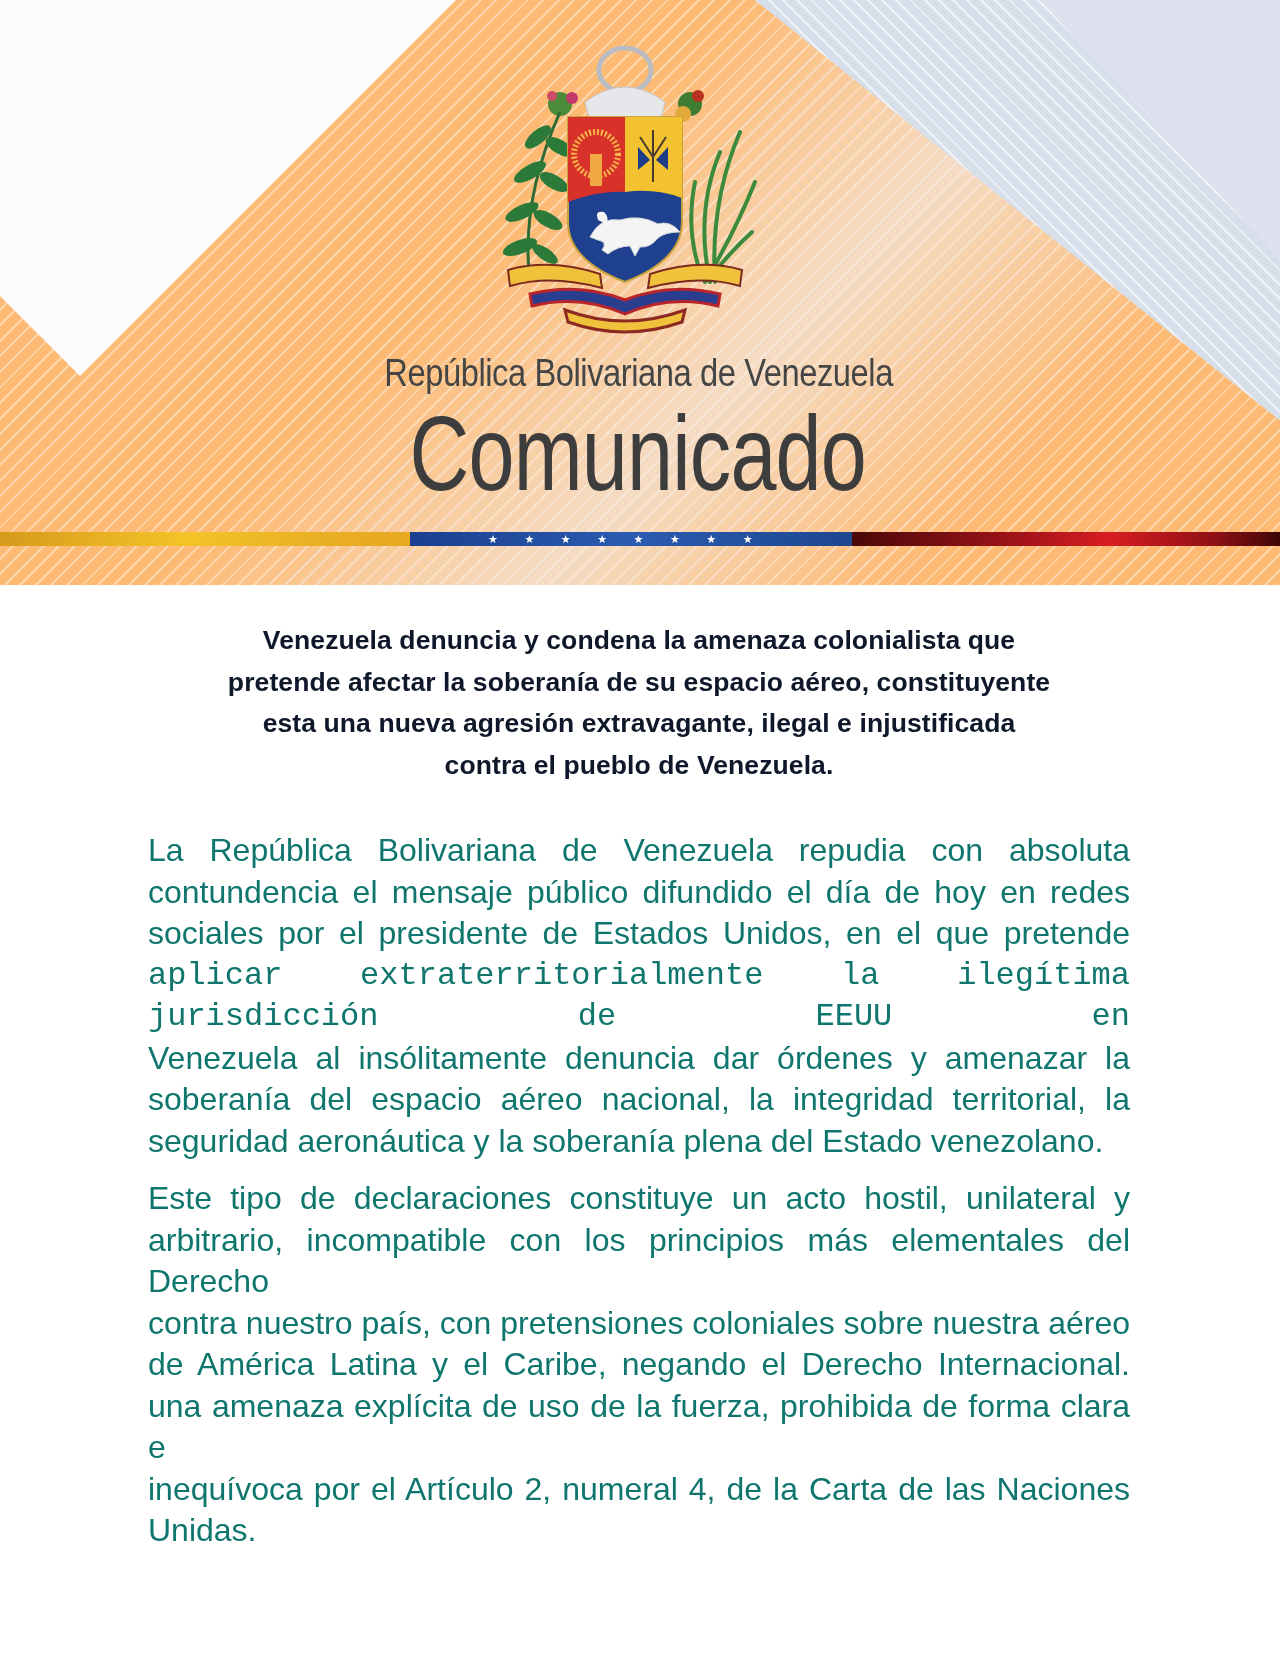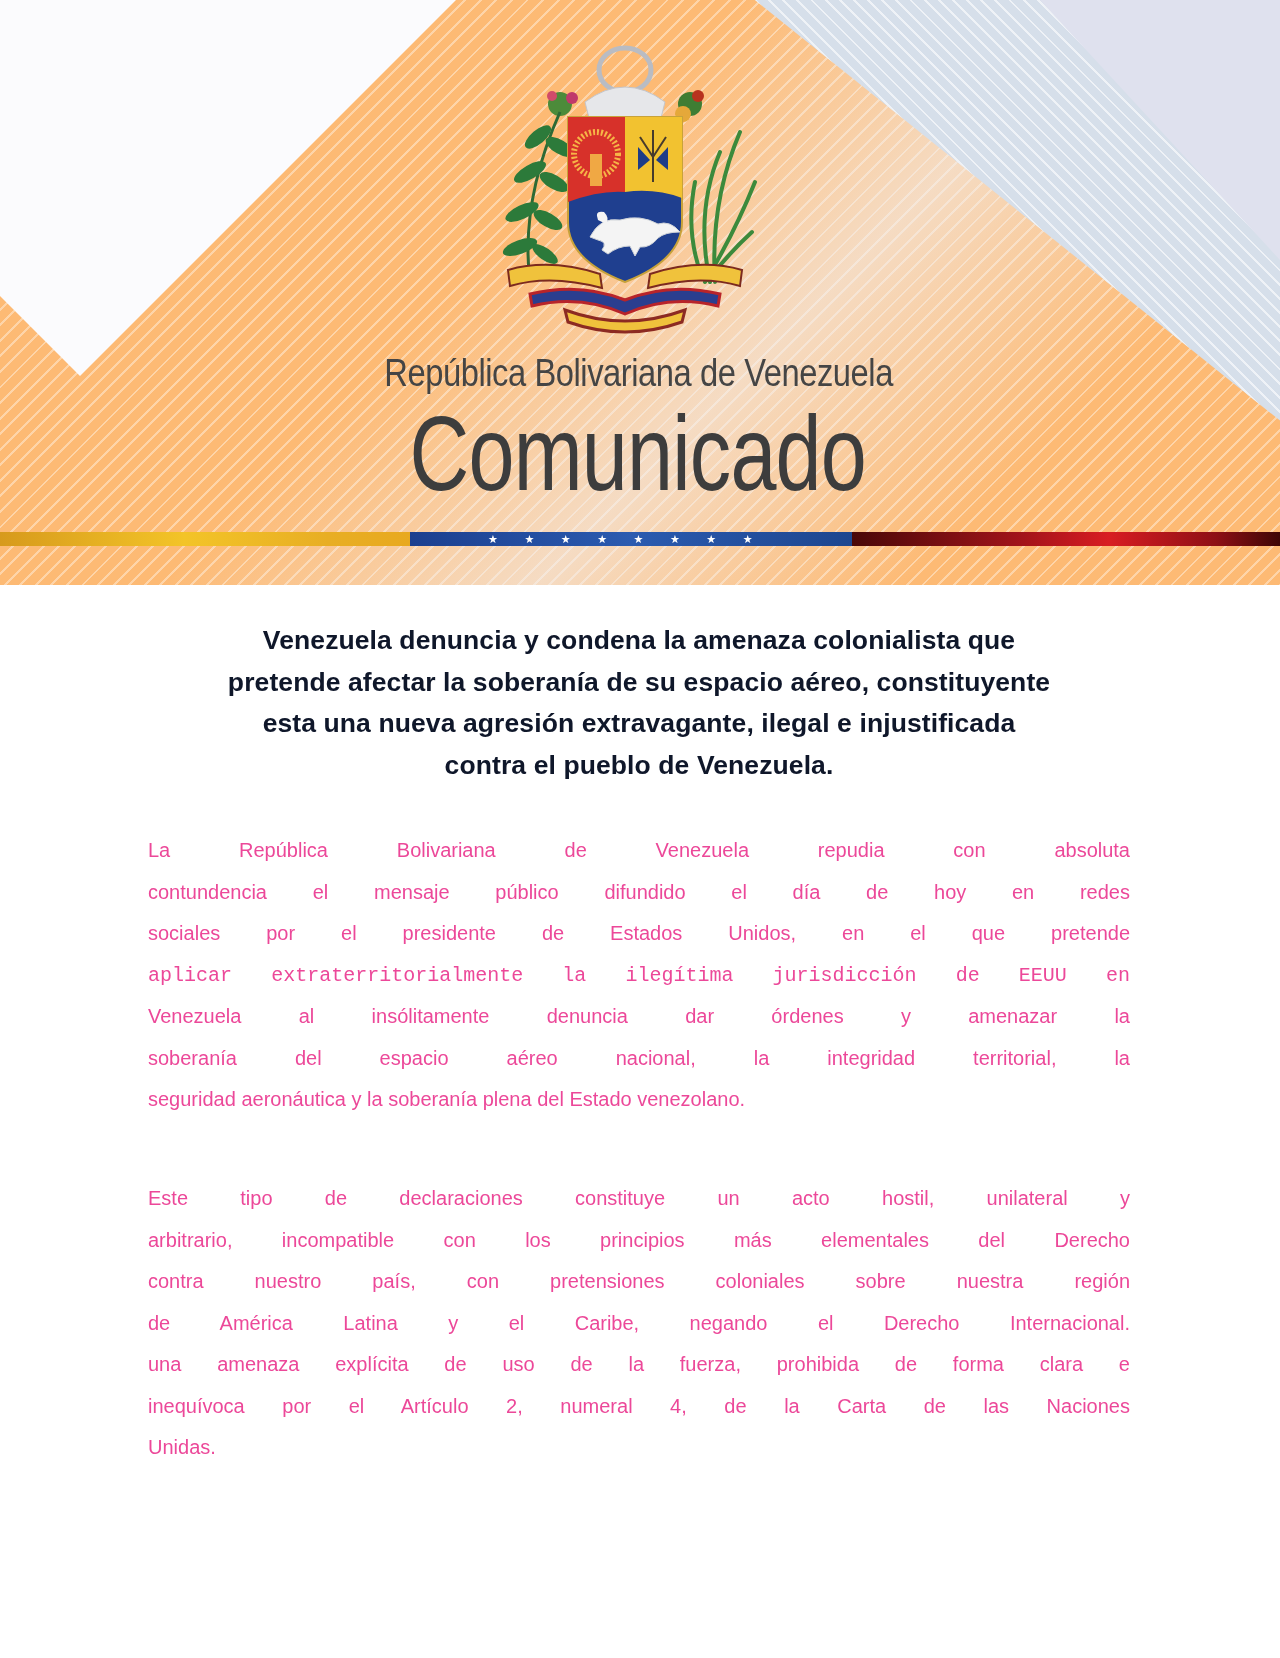--- a/index.html
+++ b/index.html
@@ -76,21 +76,21 @@
 
     .content { position: absolute; left: 148px; top: 620px; width: 982px; }
 
     .headline {
       text-align: center; font-weight: bold; font-size: 26.5px; line-height: 41.5px;
       color: #0f172a; letter-spacing: 0.1px;
     }
     .headline .line { display: block; white-space: nowrap; }
 
     .paragraph {
-      font-size: 20px; line-height: 41.5px; color: #ec4899; text-align: justify;
+      font-size: 32px; line-height: 41.5px; color: #0f766e; text-align: justify;
       text-align-last: left;
     }
     .paragraph .line {
       display: block; text-align: justify; text-align-last: justify; white-space: nowrap;
     }
     .paragraph .line.last { text-align-last: left; }
     .p1 { position: absolute; left: 0; top: 210px; width: 982px; }
     .p2 { position: absolute; left: 0; top: 558px; width: 982px; }
   </style>
 </head>
@@ -193,19 +193,19 @@
     <span class="line" style="white-space: normal; width: 100%;">sociales por el presidente de Estados Unidos, en el que pretende</span>
     <span class="line" style="white-space: normal; width: 100%; font-family: Liberation Mono, monospace;">aplicar extraterritorialmente la ilegítima jurisdicción de EEUU en</span>
     <span class="line" style="white-space: normal; width: 100%;">Venezuela al insólitamente denuncia dar órdenes y amenazar la</span>
     <span class="line" style="white-space: normal; width: 100%;">soberanía del espacio aéreo nacional, la integridad territorial, la</span>
     <span class="line last">seguridad aeronáutica y la soberanía plena del Estado venezolano.</span>
   </div>
 
   <div class="paragraph p2">
     <span class="line" style="white-space: normal; width: 100%;">Este tipo de declaraciones constituye un acto hostil, unilateral y</span>
     <span class="line" style="white-space: normal; width: 100%;">arbitrario, incompatible con los principios más elementales del Derecho</span>
-    <span class="line" style="white-space: normal; width: 100%;">contra nuestro país, con pretensiones coloniales sobre nuestra región</span>
+    <span class="line" style="white-space: normal; width: 100%;">contra nuestro país, con pretensiones coloniales sobre nuestra aéreo</span>
     <span class="line" style="white-space: normal; width: 100%;">de América Latina y el Caribe, negando el Derecho Internacional.</span>
     <span class="line" style="white-space: normal; width: 100%;">una amenaza explícita de uso de la fuerza, prohibida de forma clara e</span>
     <span class="line" style="white-space: normal; width: 100%;">inequívoca por el Artículo 2, numeral 4, de la Carta de las Naciones</span>
     <span class="line last">Unidas.</span>
   </div>
 </div>
 
 </body></html>

